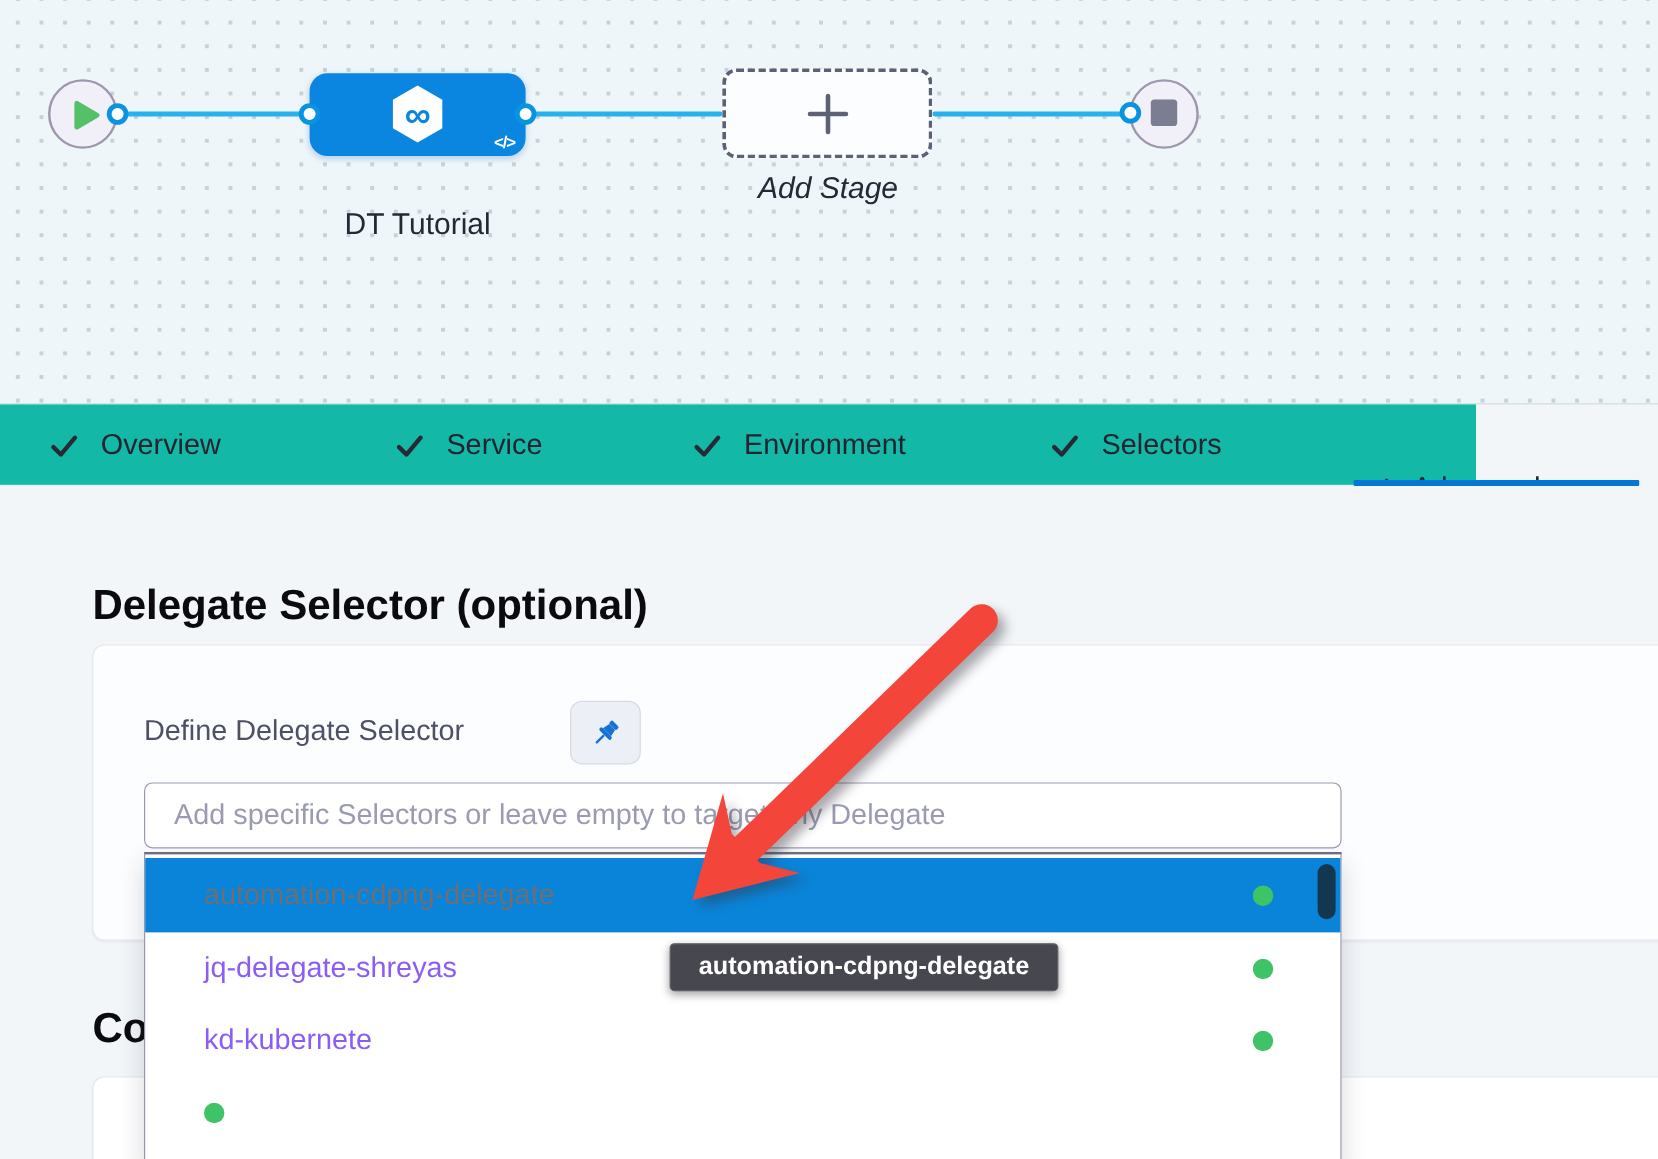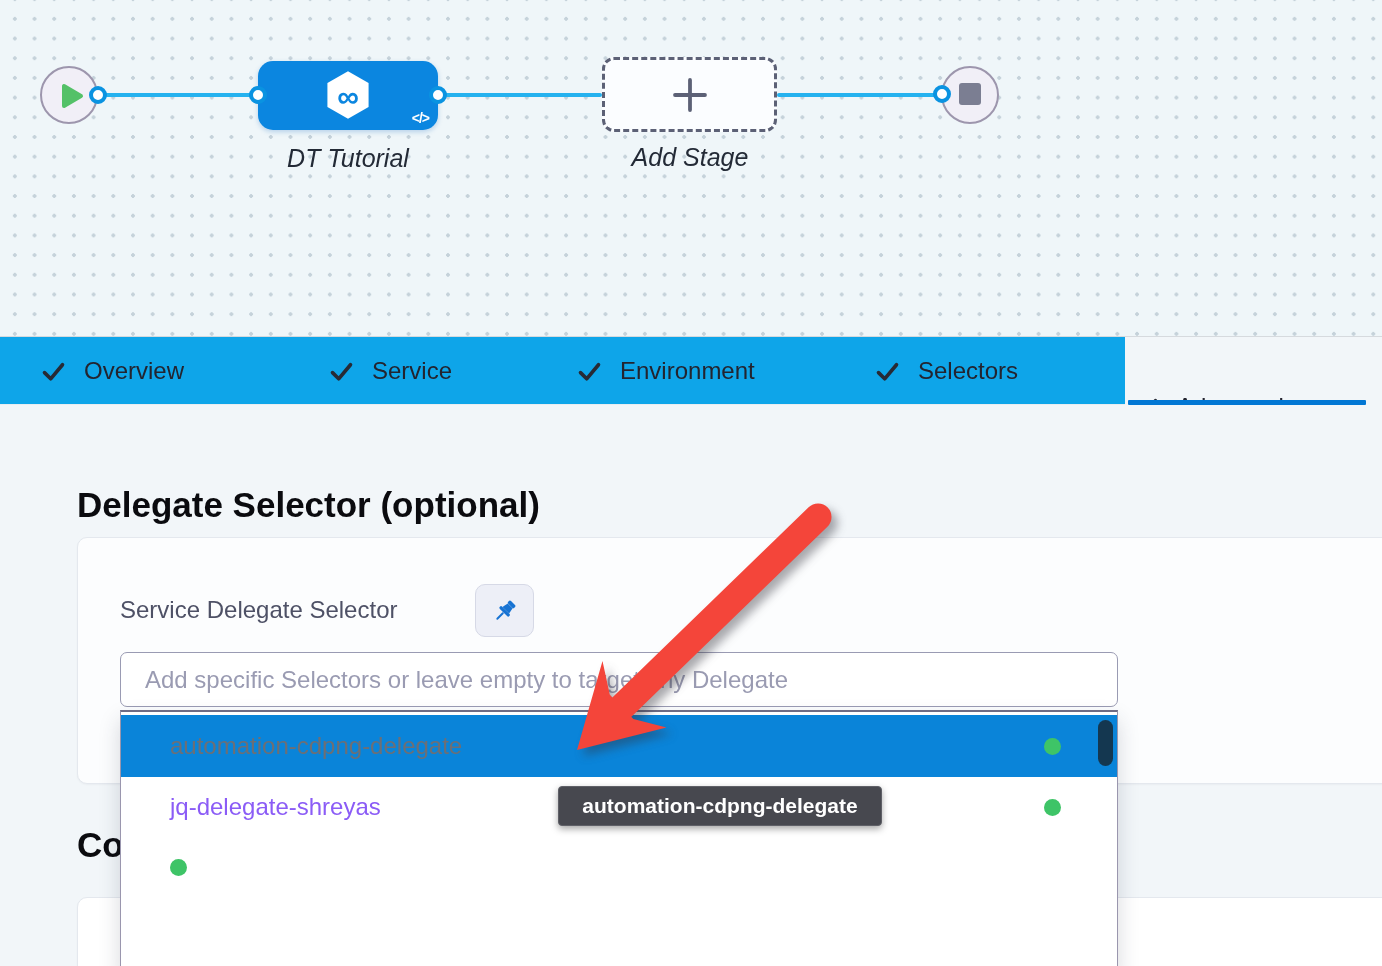--- a/index.html
+++ b/index.html
@@ -29,21 +29,21 @@
   .add-stage { position:absolute; left:602px; top:57px; width:175px; height:75px;
           border:3.5px dashed #5c6176; border-radius:12px; background:#fbfdff; z-index:2; }
   .add-stage svg { position:absolute; left:50%; top:50%; transform:translate(-50%,-50%); }
   .node-label { position:absolute; width:220px; text-align:center; font-size:25px;
           color:#232a36; z-index:2; }
   .stop-square { position:absolute; left:959px; top:83px; width:22px; height:22px;
           border-radius:3px; background:#7b7e92; z-index:3; }
   .play-icon { position:absolute; left:60px; top:82px; z-index:3; }
 
   
-  .tabbar { position:absolute; left:0; top:337px; width:1125px; height:68px; background:#0ea5e9;
+  .tabbar { position:absolute; left:0; top:337px; width:1230px; height:68px; background:#14b8a6;
             border-bottom:1px solid #e8edf1; }
   .tab { position:absolute; top:0; height:68px; display:flex; align-items:center; gap:17px;
          font-size:24px; color:#23242f; font-weight:500; cursor:pointer; }
   .tab-underline { position:absolute; left:1128px; top:63px; width:238px; height:5px;
          background:#0277d4; border-radius:1px; }
 
   
   .content { position:absolute; left:0; top:405px; width:1382px; height:561px; background:#f2f6f9; }
   .h1 { position:absolute; left:77px; font-size:35px; font-weight:700; color:#0b0b0f; }
   .card { position:absolute; left:77px; right:-40px; background:#fcfdfe;
@@ -96,21 +96,21 @@
 
     <div class="stage-node">
       <svg class="stage-hex" width="52" height="52" viewBox="0 0 48 48">
         <polygon points="24,2 43,13 43,35 24,46 5,35 5,13" fill="#ffffff"></polygon>
         <text x="24" y="25" text-anchor="middle" dominant-baseline="central" font-size="28" font-weight="700" fill="#0b86e0">∞</text>
       </svg>
       <span class="stage-code">&lt;/&gt;</span>
     </div>
     <div class="port" style="left:249px; top:86px;"></div>
     <div class="port" style="left:429px; top:86px;"></div>
-    <div class="node-label" style="left:238px; top:144px;font-style:italic;">DT Tutorial</div>
+    <div class="node-label" style="left:238px; top:173px;">DT Tutorial</div>
 
     <div class="add-stage">
       <svg width="38" height="38" viewBox="0 0 38 38">
         <line x1="19" y1="4" x2="19" y2="34" stroke="#5c6176" stroke-width="3.8" stroke-linecap="round"></line>
         <line x1="4" y1="19" x2="34" y2="19" stroke="#5c6176" stroke-width="3.8" stroke-linecap="round"></line>
       </svg>
     </div>
     <div class="node-label" style="left:580px; top:143px;font-style:italic;">Add Stage</div>
 
     <div class="port" style="left:933px; top:85px;"></div>
@@ -151,46 +151,50 @@
     </div>
     <div class="tab-underline"></div>
   </div>
 
   <div class="content">
 
     <div class="h1" style="top:80px;">Delegate Selector (optional)</div>
 
     <div class="card" style="top:132px; height:247px;"></div>
 
-    <div class="define-label">Service Delegate Selector</div>
+    <div class="define-label">Define Delegate Selector</div>
 
     <div class="pin-btn">
       <svg width="28" height="28" viewBox="0 0 26 26">
         <g transform="rotate(45 13 13)" fill="#1773d3">
           <rect x="9" y="2.5" width="8" height="3.6" rx="1.4"></rect>
           <path d="M9.8,6.2 L16.2,6.2 L17.4,12 L8.6,12 Z"></path>
           <rect x="6.8" y="12" width="12.4" height="3" rx="1.5"></rect>
           <rect x="12.1" y="15" width="1.8" height="9" rx="0.9"></rect>
         </g>
       </svg>
     </div>
 
     <input class="selector-input" type="text" value="" placeholder="Add specific Selectors or leave empty to target any Delegate" style="">
 
-    <div class="h1" style="top:420px;text-align:center;">Co</div>
+    <div class="h1" style="top:432px;text-align:center;">Co</div>
 
     <div class="card" style="top:492px; height:110px; background:#ffffff;"></div>
 
     <div class="dropdown">
       <div class="dd-row selected">
         <span>automation-cdpng-delegate</span>
         <span class="status-dot"></span>
       </div>
       <div class="dd-row">
         <span>jq-delegate-shreyas</span>
+        <span class="status-dot"></span>
+      </div>
+      <div class="dd-row">
+        <span>kd-kubernete</span>
         <span class="status-dot"></span>
       </div>
       <div class="dd-row">
         <span class="status-dot"></span>
       </div>
       <div class="dd-thumb"></div>
     </div>
 
     <div class="tooltip">automation-cdpng-delegate</div>
 

